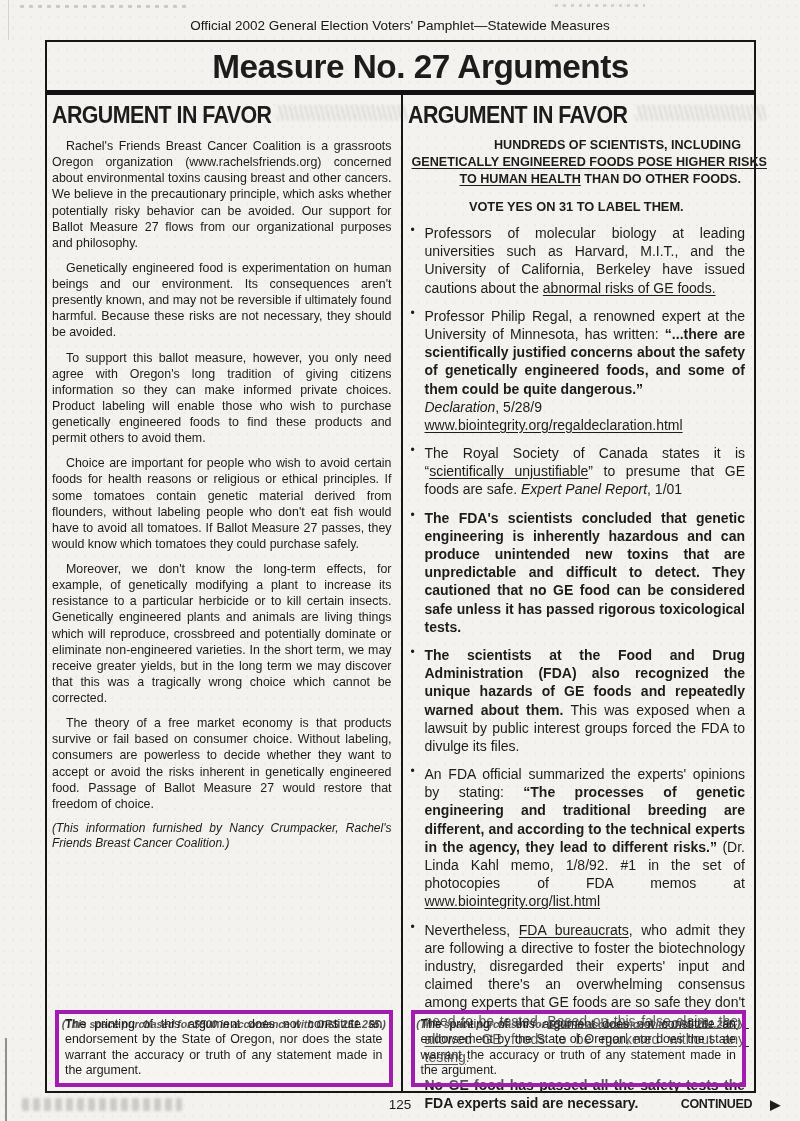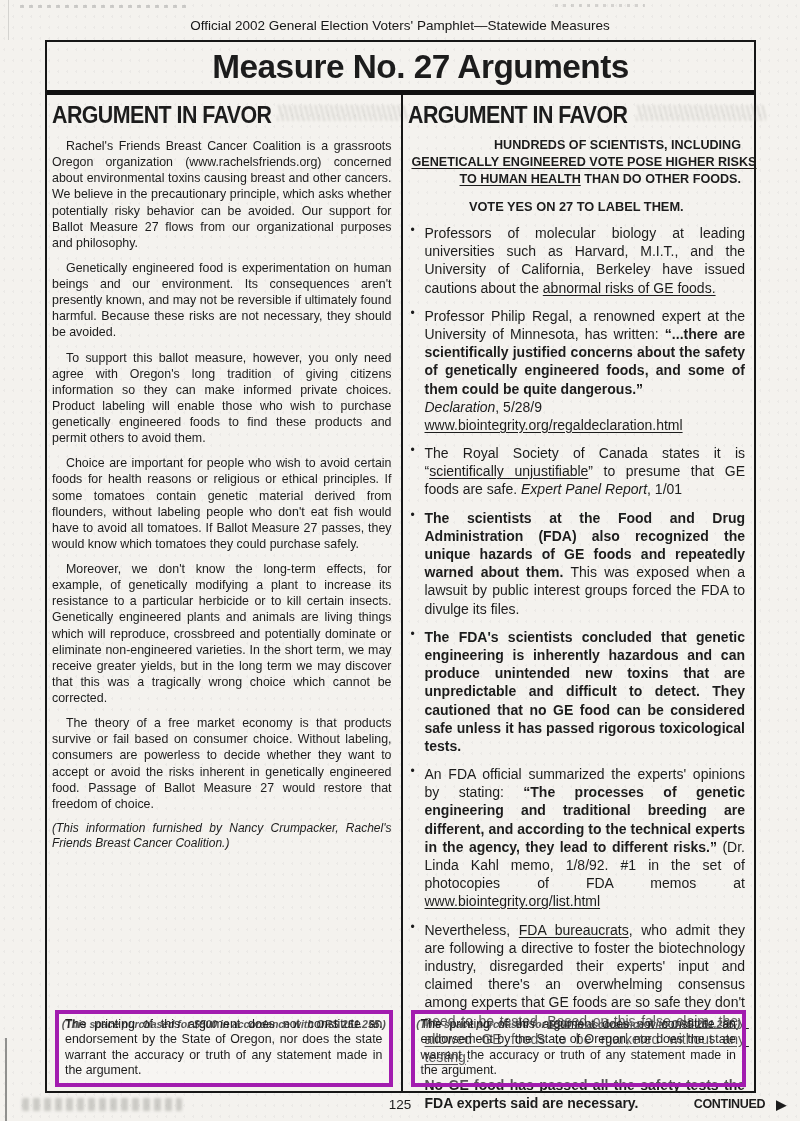--- a/index.html
+++ b/index.html
@@ -77,23 +77,23 @@
     position:absolute; left:8px; right:8px; bottom:5px;
     border:4px solid #a21caf; padding:3px 6px 4px 6px;
     font-size:12.4px; line-height:1.26; text-align:justify;
     background:rgba(255,255,255,0.25);
   }
   .footer-pageno {
     position:absolute; top:1097px; left:0; width:100%;
     text-align:center; font-size:13.5px;
   }
   .footer-continued {
-    position:absolute; top:1097px; right:14px;
+    position:absolute; top:1097px; right:20px;
     font-size:12.5px; font-weight:bold; letter-spacing:-0.3px;
-    display:flex; align-items:center; gap:11px;
+    display:flex; align-items:center; gap:18px;
   }
   .continued-arrow { font-size:13px; line-height:1; }
   
   .edge-line-bottom {
     position:absolute; left:5px; top:1038px; width:2px; height:83px;
     background:#5a5a5a; opacity:0.65;
   }
   .edge-line-top {
     position:absolute; left:8px; top:0; width:1px; height:40px;
     background:#8a8a8a; opacity:0.3;
@@ -154,32 +154,32 @@
       <div class="disclaimer-box">The printing of this argument does not constitute an endorsement by the State of Oregon, nor does the state warrant the accuracy or truth of any statement made in the argument.</div>
     </div>
 
     <div class="col col-right">
       <div style="position:relative;">
         <div class="argument-heading">ARGUMENT IN FAVOR</div>
         <div class="heading-smudge" style="left:228px; top:3px;"></div>
       </div>
       <div class="headline">
         <div><span>HUNDREDS OF SCIENTISTS, INCLUDING</span></div>
-        <div><span class="u">GENETICALLY ENGINEERED VOTE POSE HIGHER RISKS</span></div>
+        <div><span class="u">GENETICALLY ENGINEERED FOODS POSE HIGHER RISKS</span></div>
         <div><span class="u">TO HUMAN HEALTH</span><span> THAN DO OTHER FOODS.</span></div>
       </div>
-      <div class="vote-line">VOTE YES ON 27 TO LABEL THEM.</div>
+      <div class="vote-line">VOTE YES ON 31 TO LABEL THEM.</div>
       <ul class="bullets">
         <li><span>Professors of molecular biology at leading universities such as Harvard, M.I.T., and the University of California, Berkeley have issued cautions about the </span><span class="u">abnormal risks of GE foods.</span></li>
         <li><span>Professor Philip Regal, a renowned expert at the University of Minnesota, has written: </span><span class="b">“...there are scientifically justified concerns about the safety of genetically engineered foods, and some of them could be quite dangerous.”</span><span>
 </span><span class="i">Declaration</span><span>, 5/28/9
 </span><span class="u">www.biointegrity.org/regaldeclaration.html</span></li>
         <li><span>The Royal Society of Canada states it is “</span><span class="u">scientifically unjustifiable</span><span>” to presume that GE foods are safe. </span><span class="i">Expert Panel Report</span><span>, 1/01</span></li>
+        <li><span class="b">The FDA's scientists concluded that genetic engineering is inherently hazardous and can produce unintended new toxins that are unpredictable and difficult to detect. They cautioned that no GE food can be considered safe unless it has passed rigorous toxicological tests.</span></li>
         <li><span class="b">The scientists at the Food and Drug Administration (FDA) also recognized the unique hazards of GE foods and repeatedly warned about them.</span><span> This was exposed when a lawsuit by public interest groups forced the FDA to divulge its files.</span></li>
-        <li><span class="b">The FDA's scientists concluded that genetic engineering is inherently hazardous and can produce unintended new toxins that are unpredictable and difficult to detect. They cautioned that no GE food can be considered safe unless it has passed rigorous toxicological tests.</span></li>
         <li><span>An FDA official summarized the experts' opinions by stating: </span><span class="b">“The processes of genetic engineering and traditional breeding are different, and according to the technical experts in the agency, they lead to different risks.”</span><span> (Dr. Linda Kahl memo, 1/8/92. #1 in the set of photocopies of FDA memos at </span><span class="u">www.biointegrity.org/list.html</span></li>
         <li><span>Nevertheless, </span><span class="u">FDA bureaucrats</span><span>, who admit they are following a directive to foster the biotechnology industry, disregarded their experts' input and claimed there's an overwhelming consensus among experts that GE foods are so safe they don't need to be tested. </span><span class="u">Based on this false claim, they allowed GE foods to be marketed without any testing</span><span>.</span></li>
         <li><span class="b">No GE food has passed all the safety tests the FDA experts said are necessary.</span></li>
       </ul>
       <div class="purchase-notice">(This space purchased for $500 in accordance with ORS 251.255.)</div>
       <div class="disclaimer-box">The printing of this argument does not constitute an endorsement by the State of Oregon, nor does the state warrant the accuracy or truth of any statement made in the argument.</div>
     </div>
 
   </div>
 </div>

